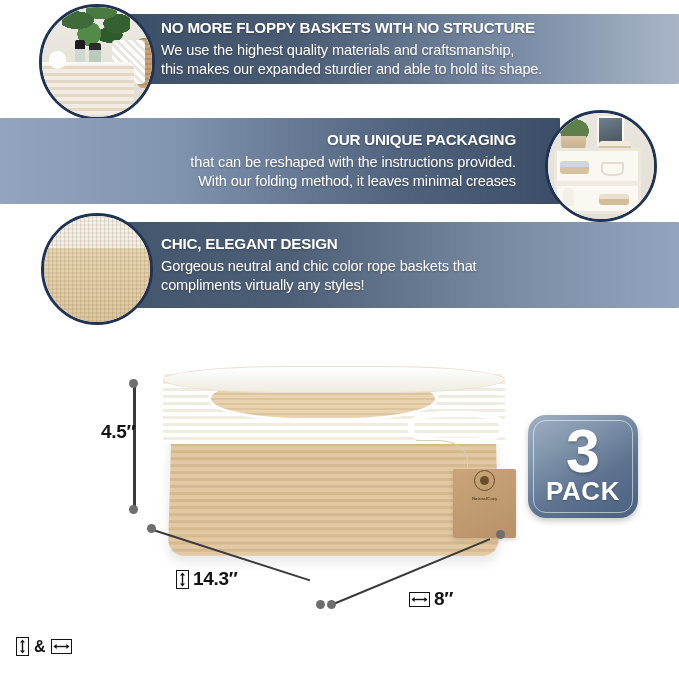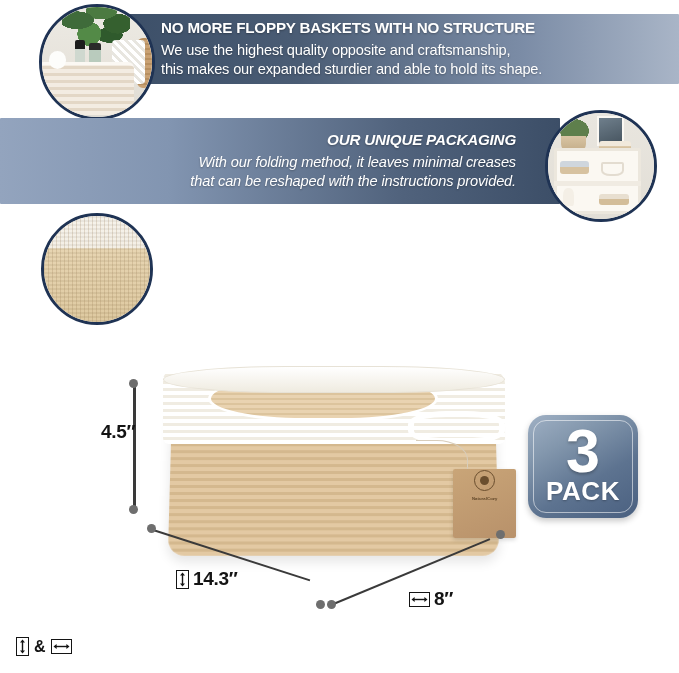--- a/index.html
+++ b/index.html
@@ -41,21 +41,21 @@
     letter-spacing: -0.15px;
     white-space: nowrap;
   }
 
   
   #banner1 { left: 118px; top: 14px; width: 561px; height: 70px; }
   #banner1 .banner-bar { background: linear-gradient(90deg,#3c4f68 0%, #4a5c74 32%, #7b8ca6 72%, #a9b5c7 100%); }
   #banner1 .banner-text { left: 43px; right: 10px; align-items: flex-start; text-align: left; }
 
   
-  #banner2 { left: 0px; top: 118px; width: 560px; height: 86px; font-style: italic; }
+  #banner2 { left: 0px; top: 118px; width: 560px; height: 86px; }
   #banner2 .banner-bar { background: linear-gradient(90deg,#93a4be 0%, #8295b1 30%, #50627c 72%, #3c4e67 100%); }
   #banner2 .banner-text { left: 10px; right: 44px; align-items: flex-end; text-align: right; }
 
   
   #banner3 { left: 118px; top: 222px; width: 561px; height: 86px; }
   #banner3 .banner-bar { background: linear-gradient(90deg,#44566e 0%, #4d5f77 30%, #7e8fa8 74%, #93a4be 100%); }
   #banner3 .banner-text { left: 43px; right: 10px; align-items: flex-start; text-align: left; }
 
   
   .circle {
@@ -262,59 +262,67 @@
 </style>
 </head>
 <body>
 
 <div id="page">
 
   <div class="banner" id="banner1">
     <div class="banner-bar"></div>
     <div class="banner-text">
       <div class="b-title">NO MORE FLOPPY BASKETS WITH NO STRUCTURE</div>
-      <div class="b-body">We use the highest quality opposite and craftsmanship,</div>
+      <div class="b-body">We use the highest quality materials and craftsmanship,</div>
       <div class="b-body">this makes our expanded sturdier and able to hold its shape.</div>
     </div>
   </div>
 
   <div class="circle" id="circle1">
     <div class="ph c1-bg"></div>
     <div class="c1-plant"></div>
     <div class="c1-rope"></div>
     <div class="c1-towel"></div>
     <div class="c1-bottle"></div>
     <div class="c1-bottle2"></div>
     <div class="c1-basket"></div>
     <div class="c1-ball"></div>
   </div>
 
   <div class="banner" id="banner2">
     <div class="banner-bar"></div>
     <div class="banner-text">
       <div class="b-title">OUR UNIQUE PACKAGING</div>
+      <div class="b-body">that can be reshaped with the instructions provided.</div>
       <div class="b-body">With our folding method, it leaves minimal creases</div>
-      <div class="b-body">that can be reshaped with the instructions provided.</div>
     </div>
   </div>
 
   <div class="circle" id="circle2">
     <div class="ph c2-bg"></div>
     <div class="c2-plant"></div>
     <div class="c2-pot"></div>
     <div class="c2-frame"></div>
     <div class="c2-box1"></div>
     <div class="c2-shelf"></div>
     <div class="c2-div"></div>
     <div class="c2-box2"></div>
     <div class="c2-bowl"></div>
     <div class="c2-box3"></div>
     <div class="c2-vase"></div>
   </div>
 
+  <div class="banner" id="banner3">
+    <div class="banner-bar"></div>
+    <div class="banner-text">
+      <div class="b-title">CHIC, ELEGANT DESIGN</div>
+      <div class="b-body">Gorgeous neutral and chic color rope baskets that</div>
+      <div class="b-body">compliments virtually any styles!</div>
+    </div>
+  </div>
 
   <div class="circle" id="circle3">
     <div class="ph c3-bg"></div>
     <div class="c3-weave"></div>
   </div>
 
   <div id="product">
     <div class="bk-body"></div>
     <div class="bk-white"></div>
     <div class="bk-inner"></div>

